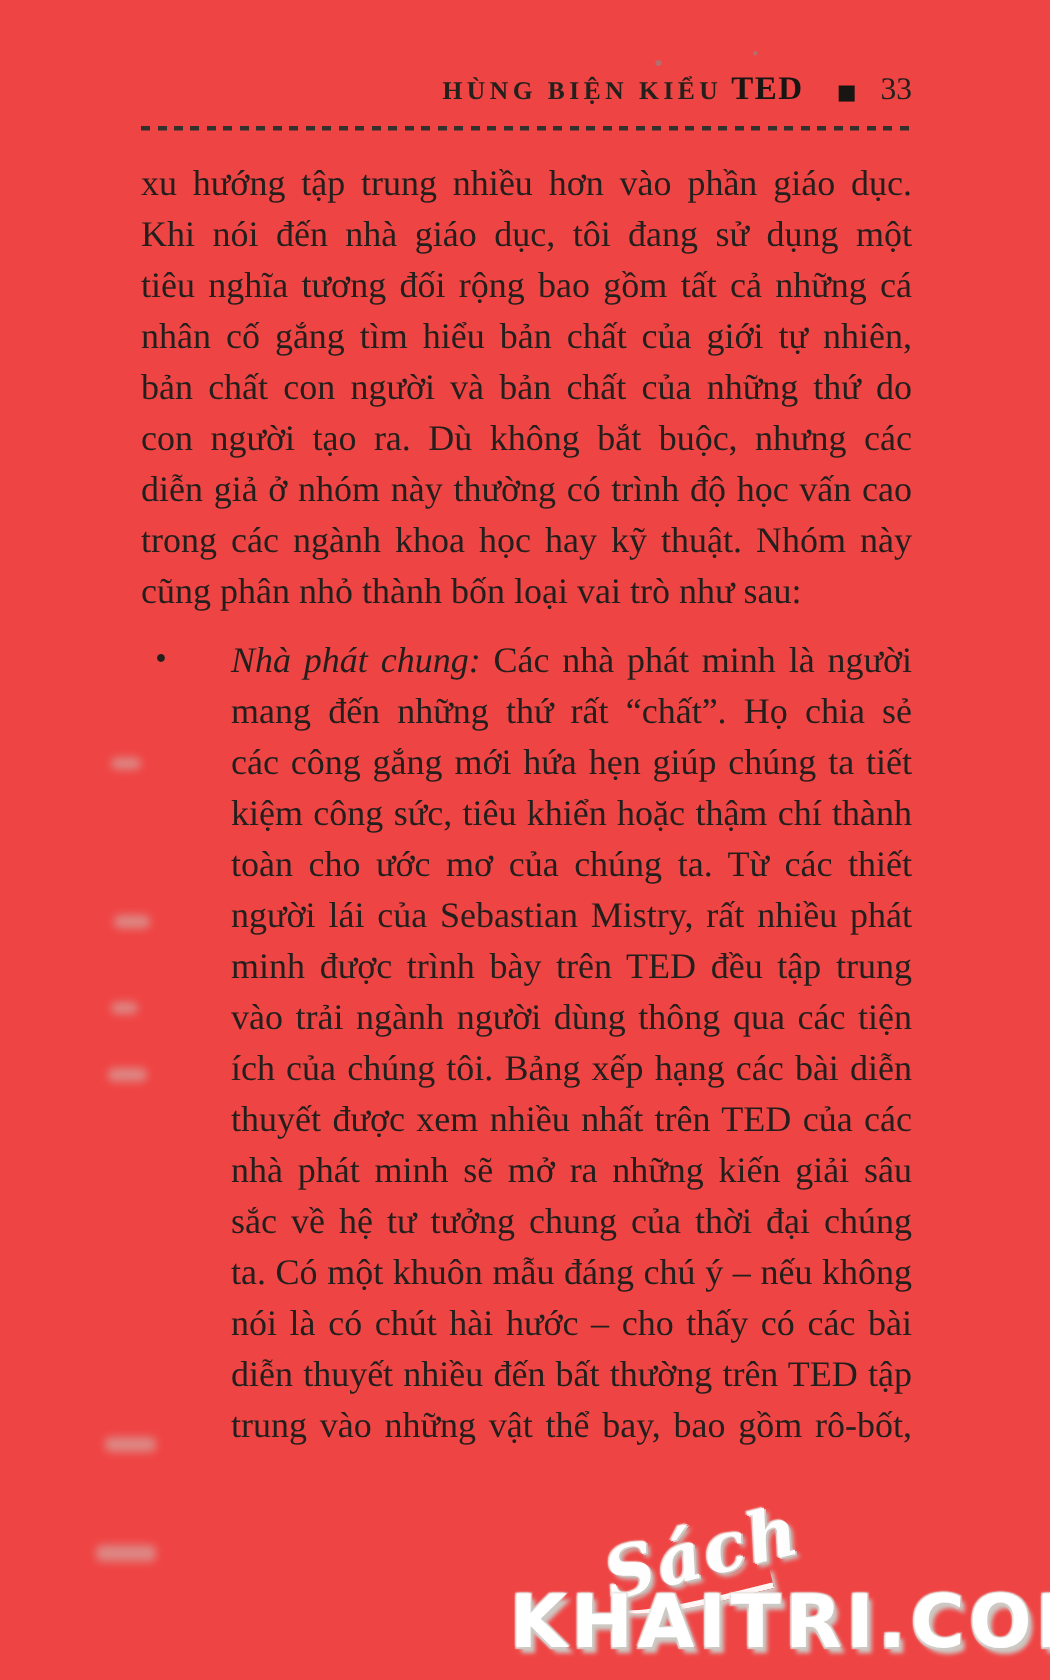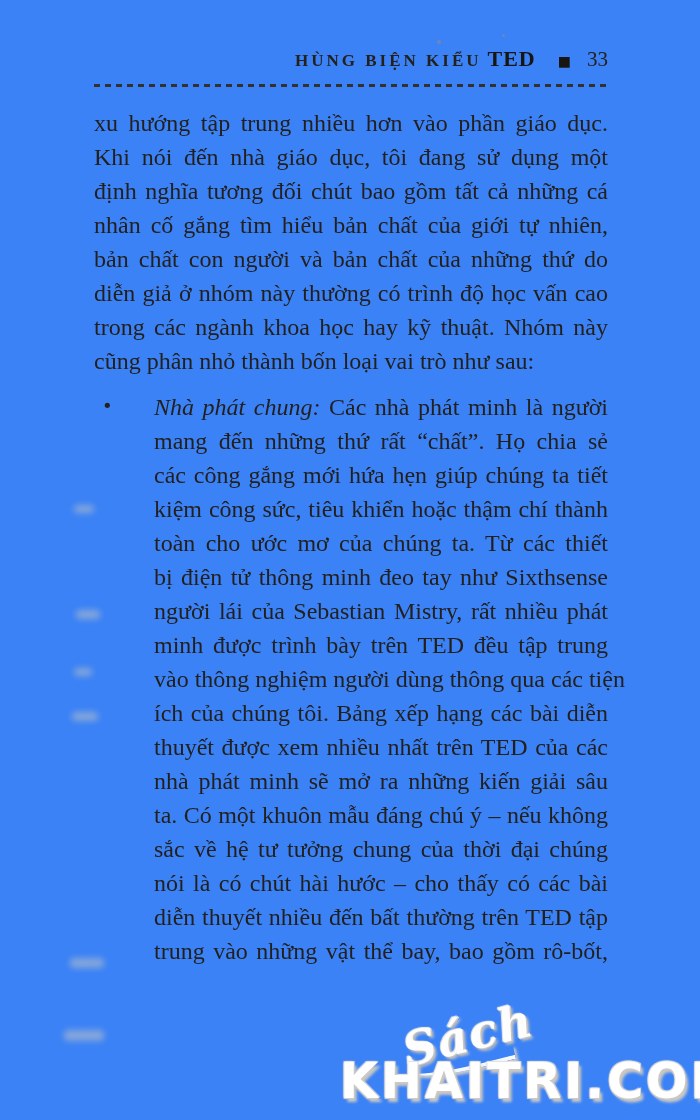--- a/index.html
+++ b/index.html
@@ -1,19 +1,19 @@
 <!DOCTYPE html>
 <html><head>
 <meta charset="utf-8">
 <style>
   html,body{margin:0;padding:0;}
   body{background:#e8e8e8;font-family:"Liberation Serif", serif;}
   .page{
     position:relative;width:700px;height:1120px;margin:0 auto;
-    background:#3b82f6;overflow:hidden;color:#221f1c;
+    background:#ef4444;overflow:hidden;color:#221f1c;
   }
   
   .header{
     position:absolute;left:94px;top:46px;width:514px;height:30px;
     text-align:right;white-space:nowrap;
   }
   .running-title{
     font-size:17px;font-weight:bold;letter-spacing:3px;color:#24211d;
   }
   .title-emph{
@@ -84,43 +84,43 @@
 <div class="page">
 
   <div class="header">
     <span class="running-title">HÙNG BIỆN KIỂU</span><span class="title-emph">TED</span><span class="sep-square">■</span><span class="page-num">33</span>
   </div>
   <div class="dashed-rule"></div>
 
   <div class="body-text">
     <div class="tline">xu hướng tập trung nhiều hơn vào phần giáo dục.</div>
     <div class="tline">Khi nói đến nhà giáo dục, tôi đang sử dụng một</div>
-    <div class="tline">định nghĩa tương đối chút bao gồm tất cả những cá</div>
+    <div class="tline">tiêu nghĩa tương đối rộng bao gồm tất cả những cá</div>
     <div class="tline">nhân cố gắng tìm hiểu bản chất của giới tự nhiên,</div>
     <div class="tline">bản chất con người và bản chất của những thứ do</div>
+    <div class="tline">con người tạo ra. Dù không bắt buộc, nhưng các</div>
     <div class="tline">diễn giả ở nhóm này thường có trình độ học vấn cao</div>
     <div class="tline">trong các ngành khoa học hay kỹ thuật. Nhóm này</div>
     <div class="tline no-stretch">cũng phân nhỏ thành bốn loại vai trò như sau:</div>
 
     <div class="bullet-item">
       <span class="bullet-marker">•</span>
       <div class="tline"><span class="lead-italic">Nhà phát chung:</span> <span>Các nhà phát minh là người</span></div>
       <div class="tline">mang đến những thứ rất “chất”. Họ chia sẻ</div>
       <div class="tline">các công gắng mới hứa hẹn giúp chúng ta tiết</div>
       <div class="tline">kiệm công sức, tiêu khiển hoặc thậm chí thành</div>
       <div class="tline">toàn cho ước mơ của chúng ta. Từ các thiết</div>
-      <div class="tline">bị điện tử thông minh đeo tay như Sixthsense</div>
       <div class="tline">người lái của Sebastian Mistry, rất nhiều phát</div>
       <div class="tline">minh được trình bày trên TED đều tập trung</div>
-      <div class="tline">vào thông nghiệm người dùng thông qua các tiện</div>
+      <div class="tline">vào trải ngành người dùng thông qua các tiện</div>
       <div class="tline">ích của chúng tôi. Bảng xếp hạng các bài diễn</div>
       <div class="tline">thuyết được xem nhiều nhất trên TED của các</div>
       <div class="tline">nhà phát minh sẽ mở ra những kiến giải sâu</div>
+      <div class="tline">sắc về hệ tư tưởng chung của thời đại chúng</div>
       <div class="tline">ta. Có một khuôn mẫu đáng chú ý – nếu không</div>
-      <div class="tline">sắc về hệ tư tưởng chung của thời đại chúng</div>
       <div class="tline">nói là có chút hài hước – cho thấy có các bài</div>
       <div class="tline">diễn thuyết nhiều đến bất thường trên TED tập</div>
       <div class="tline">trung vào những vật thể bay, bao gồm rô-bốt,</div>
     </div>
   </div>
 
   <div class="wm-script">Sách</div>
   <div class="wm-underline"></div>
   <div class="wm-brand">KHAITRI.COM</div>
 

